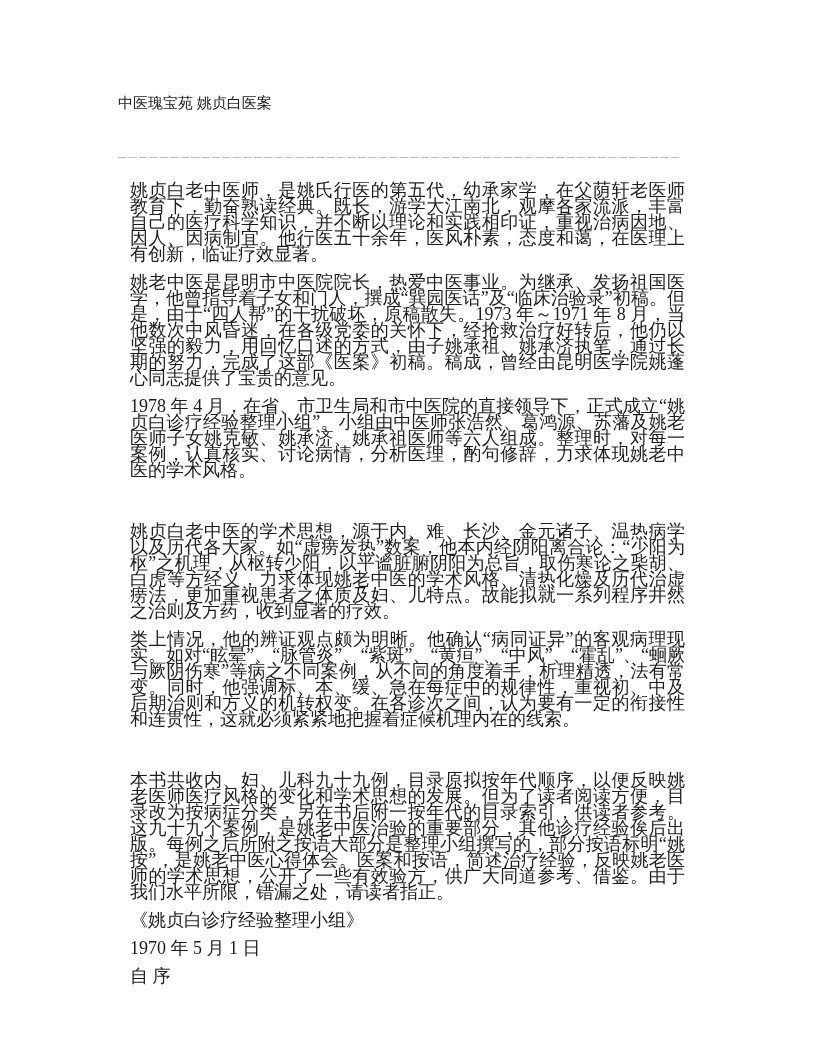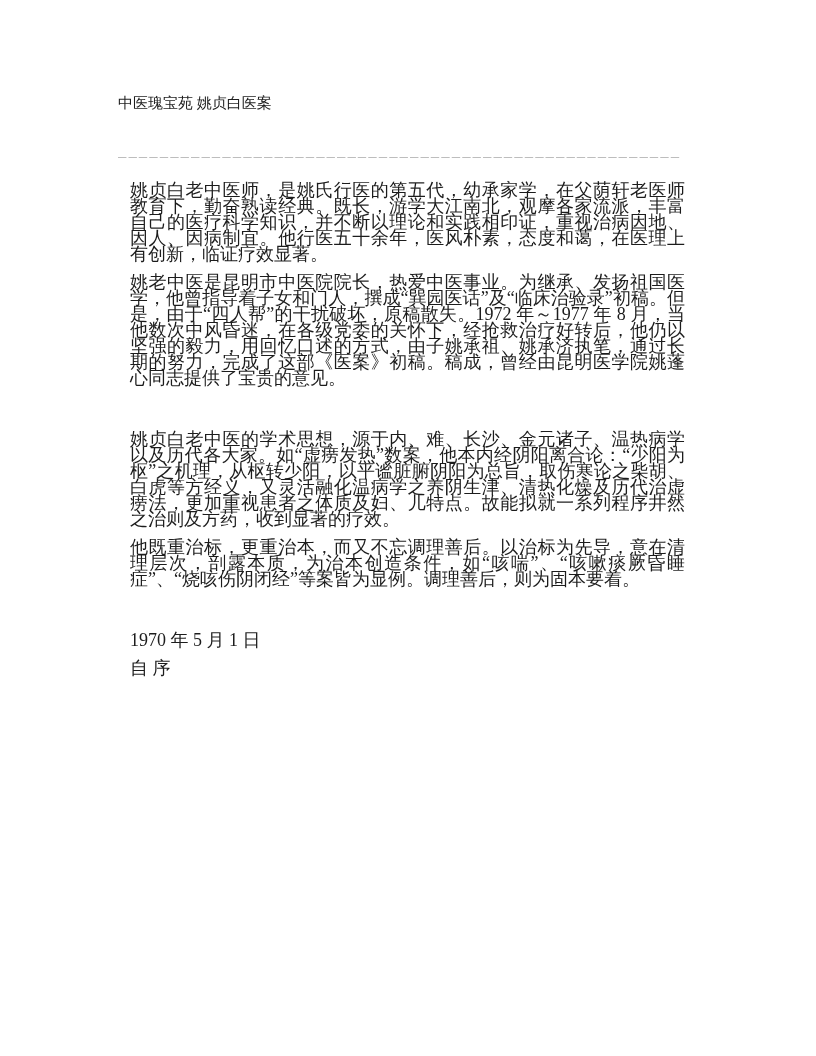--- a/index.html
+++ b/index.html
@@ -59,33 +59,36 @@
 <div class="page">
 
   <h1 class="doc-title">中医瑰宝苑 姚贞白医案</h1>
 
   <div class="divider">________________________________________________________________________________</div>
 
   <div class="doc-body">
 
     <p>姚贞白老中医师，是姚氏行医的第五代，幼承家学，在父荫轩老医师教育下，勤奋熟读经典。既长，游学大江南北，观摩各家流派，丰富自己的医疗科学知识，并不断以理论和实践相印证，重视治病因地、因人、因病制宜。他行医五十余年，医风朴素，态度和蔼，在医理上有创新，临证疗效显著。</p>
 
-    <p>姚老中医是昆明市中医院院长，热爱中医事业。为继承、发扬祖国医学，他曾指导着子女和门人，撰成“巽园医话”及“临床治验录”初稿。但是，由于“四人帮”的干扰破坏，原稿散失。1972 年～1977 年 8 月，当他数次中风昏迷，在各级党委的关怀下，经抢救治疗好转后，他仍以坚强的毅力，用回忆口述的方式，由子姚承祖、姚承济执笔，通过长期的努力，完成了这部《医案》初稿。稿成，曾经由昆明医学院姚蓬心同志提供了宝贵的意见。</p>
+    <p>姚老中医是昆明市中医院院长，热爱中医事业。为继承、发扬祖国医学，他曾指导着子女和门人，撰成“巽园医话”及“临床治验录”初稿。但是，由于“四人帮”的干扰破坏，原稿散失。1973 年～1971 年 8 月，当他数次中风昏迷，在各级党委的关怀下，经抢救治疗好转后，他仍以坚强的毅力，用回忆口述的方式，由子姚承祖、姚承济执笔，通过长期的努力，完成了这部《医案》初稿。稿成，曾经由昆明医学院姚蓬心同志提供了宝贵的意见。</p>
+
+    <p>1978 年 4 月，在省、市卫生局和市中医院的直接领导下，正式成立“姚贞白诊疗经验整理小组”。小组由中医师张浩然、葛鸿源、苏藩及姚老医师子女姚克敏、姚承济、姚承祖医师等六人组成。整理时，对每一案例，认真核实、讨论病情，分析医理，酌句修辞，力求体现姚老中医的学术风格。</p>
+
+    <div class="gap"></div>
+
+    <p>姚贞白老中医的学术思想，源于内、难、长沙、金元诸子、温热病学以及历代各大家。如“虚痨发热”数案，他本内经阴阳离合论：“少阳为枢”之机理，从枢转少阳，以平谧脏腑阴阳为总旨，取伤寒论之柴胡、白虎等方经义，力求体现姚老中医的学术风格、清热化燥及历代治虚痨法，更加重视患者之体质及妇、儿特点。故能拟就一系列程序井然之治则及方药，收到显著的疗效。</p>
+
+    <p>类上情况，他的辨证观点颇为明晰。他确认“病同证异”的客观病理现实。如对“眩晕”、“脉管炎”、“紫斑”、“黄疸”、“中风”、“霍乱”、“蛔厥与厥阴伤寒”等病之不同案例，从不同的角度着手，析理精透，法有常变。同时，他强调标、本、缓、急在每症中的规律性，重视初、中及后期治则和方义的机转权变。在各诊次之间，认为要有一定的衔接性和连贯性，这就必须紧紧地把握着症候机理内在的线索。</p>
+
 
 
     <div class="gap"></div>
 
-    <p>姚贞白老中医的学术思想，源于内、难、长沙、金元诸子、温热病学以及历代各大家。如“虚痨发热”数案，他本内经阴阳离合论：“少阳为枢”之机理，从枢转少阳，以平谧脏腑阴阳为总旨，取伤寒论之柴胡、白虎等方经义，又灵活融化温病学之养阴生津、清热化燥及历代治虚痨法，更加重视患者之体质及妇、儿特点。故能拟就一系列程序井然之治则及方药，收到显著的疗效。</p>
+    <p>本书共收内、妇、儿科九十九例，目录原拟按年代顺序，以便反映姚老医师医疗风格的变化和学术思想的发展。但为了读者阅读方便，目录改为按病症分类，另在书后附一按年代的目录索引，供读者参考。这九十九个案例，是姚老中医治验的重要部分，其他诊疗经验俟后出版。每例之后所附之按语大部分是整理小组撰写的，部分按语标明“姚按”，是姚老中医心得体会。医案和按语，简述治疗经验，反映姚老医师的学术思想，公开了一些有效验方，供广大同道参考、借鉴。由于我们水平所限，错漏之处，请读者指正。</p>
 
-
-    <p>他既重治标，更重治本，而又不忘调理善后。以治标为先导，意在清理层次，剖露本质，为治本创造条件，如“咳喘”、“咳嗽痰厥昏睡症”、“烧咳伤阴闭经”等案皆为显例。调理善后，则为固本要着。</p>
-
-
-    <div class="gap"></div>
-
-
+    <p class="short-line">《姚贞白诊疗经验整理小组》</p>
 
     <p class="short-line">1970 年 5 月 1 日</p>
 
     <p class="short-line">自 序</p>
 
   </div>
 </div>
 
 </body></html>

